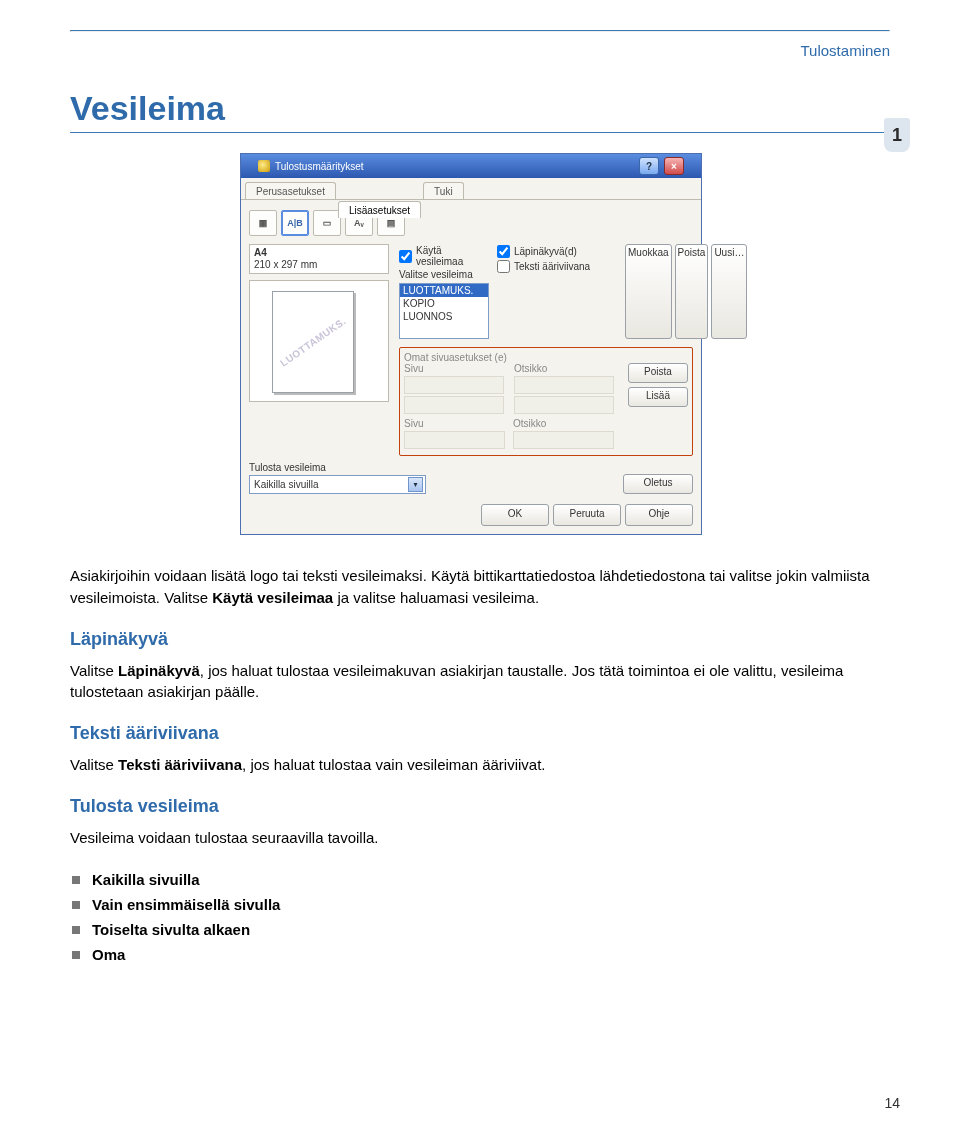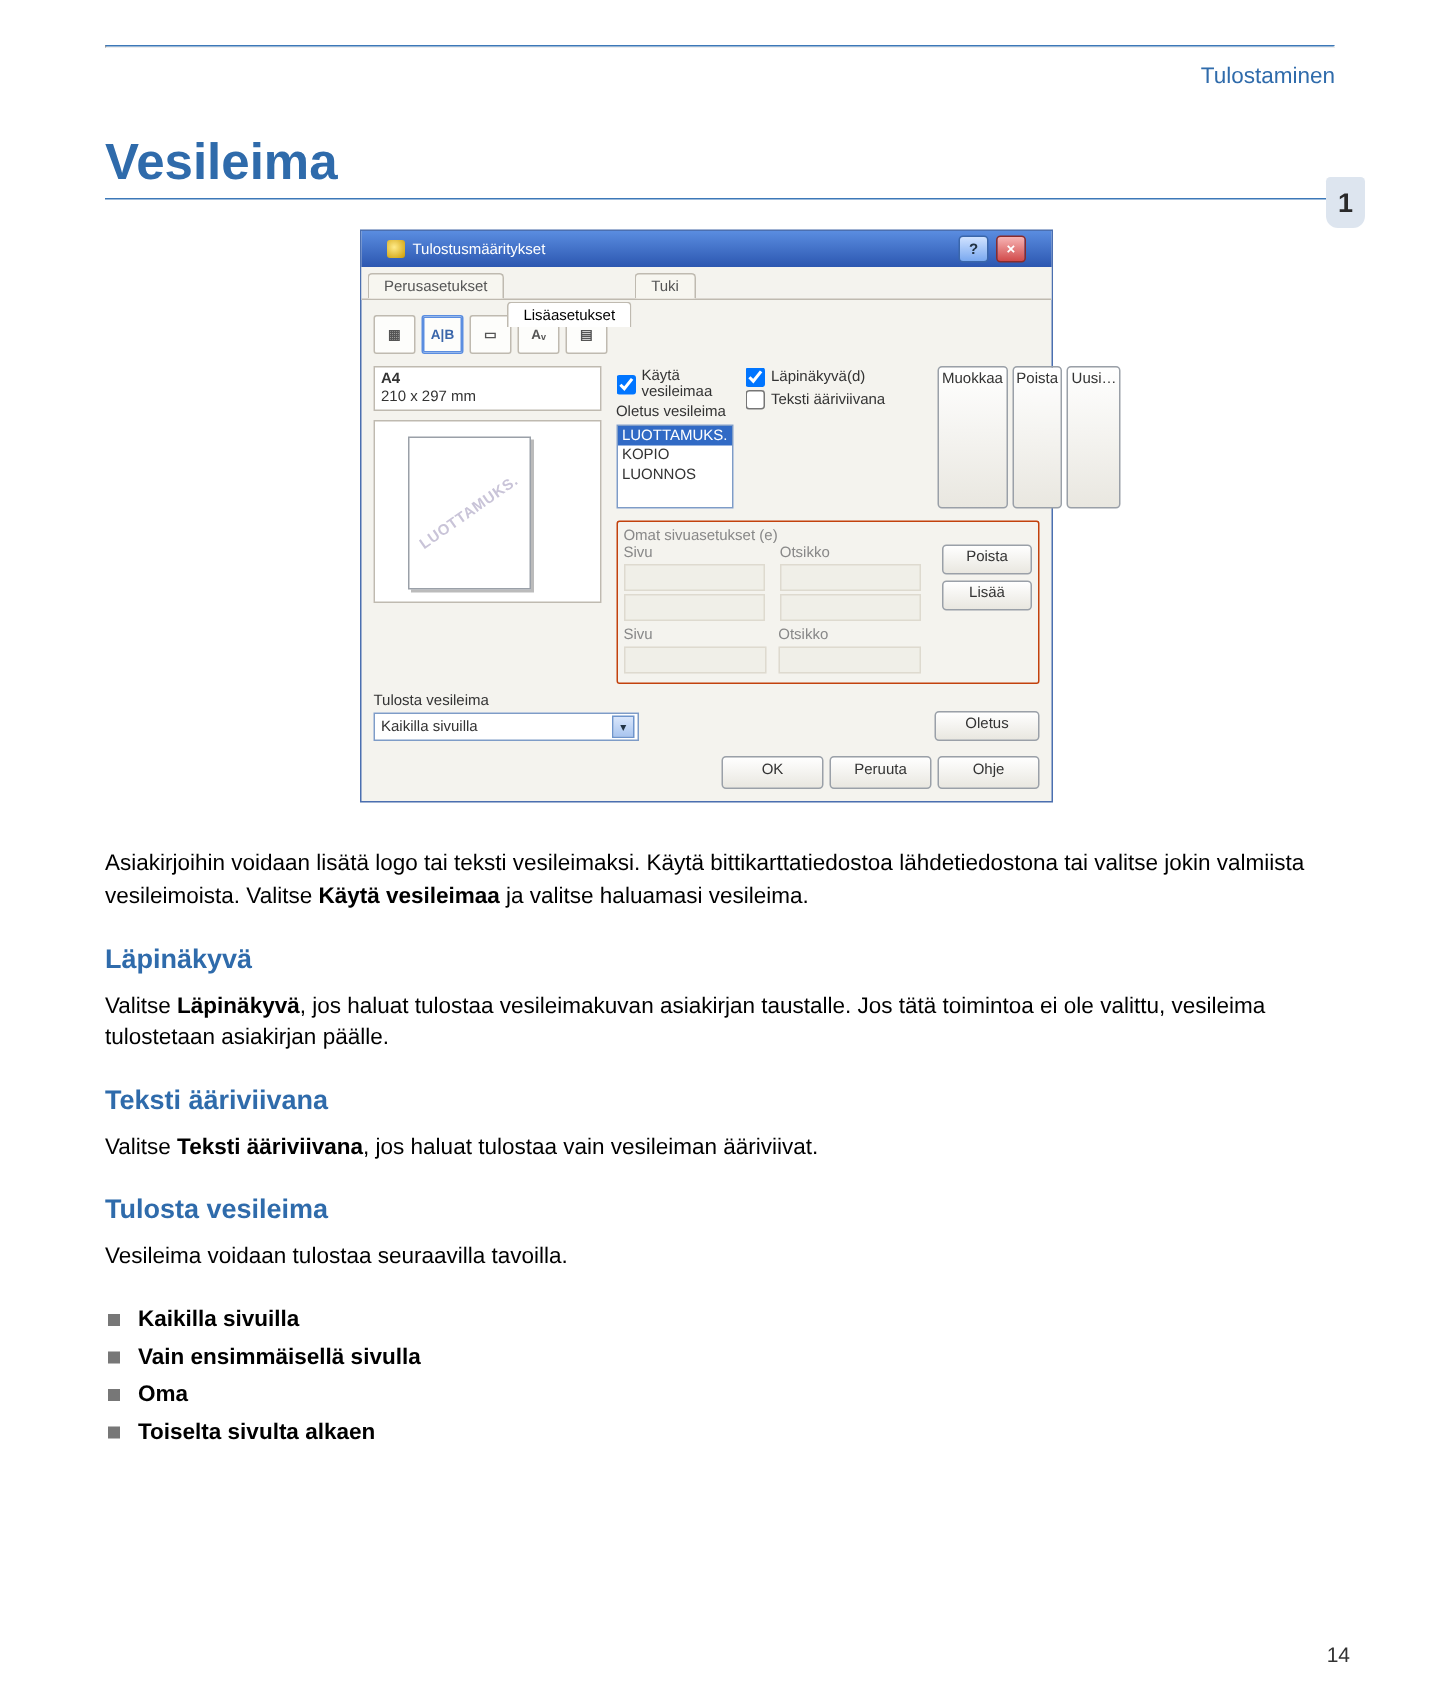--- a/index.html
+++ b/index.html
@@ -167,21 +167,21 @@
     border-radius: 2px;
     display: flex; align-items: center; justify-content: center;
     background: #fdfdfb;
     font-size: 9px;
     font-weight: bold;
     color: #555;
   }
   .iconbtn.sel { border-color: #5a8de0; box-shadow: 0 0 0 1px #5a8de0 inset; color: #3a66aa; }
   .midrow { display: flex; gap: 10px; }
   .preview {
-    width: 152px;
+    width: 140px;
   }
   .paperinfo {
     border: 1px solid #bfbab0;
     background: #fff;
     padding: 2px 4px;
     line-height: 1.2;
   }
   .paperbox {
     margin-top: 6px;
     border: 1px solid #bfbab0;
@@ -329,21 +329,21 @@
           </div>
 
           <div class="rightcol">
             <div class="crow">
               <div class="cgroup">
                 <label class="check">
                   <input type="checkbox" checked="" style="">
                   <span>Käytä vesileimaa</span>
                 </label>
                 <div class="label">
-                    <span>Oletus vesileima</span>
+                    <span>Valitse vesileima</span>
                   </div>
                 <div class="listbox">
                   <div class="li sel">LUOTTAMUKS.</div>
                   <div class="li">KOPIO</div>
                   <div class="li">LUONNOS</div>
                 </div>
               </div>
               <div class="cgroup" style="flex:0 0 120px;">
                 <label class="check">
                   <input type="checkbox" checked="" style="">
@@ -433,18 +433,18 @@
   <div class="sub-h">Teksti ääriviivana</div>
   <p class="para">
     <span>Valitse </span><span class="bold">Teksti ääriviivana</span><span>, jos haluat tulostaa vain vesileiman ääriviivat.</span>
   </p>
 
   <div class="sub-h">Tulosta vesileima</div>
   <p class="para">Vesileima voidaan tulostaa seuraavilla tavoilla.</p>
   <ul class="bullets">
     <li><span class="bold">Kaikilla sivuilla</span></li>
     <li><span class="bold">Vain ensimmäisellä sivulla</span></li>
+    <li><span class="bold">Toiselta sivulta alkaen</span></li>
     <li><span class="bold">Oma</span></li>
-    <li><span class="bold">Toiselta sivulta alkaen</span></li>
   </ul>
 
   <div class="page-num">14</div>
 </div>
 
 </body></html>

